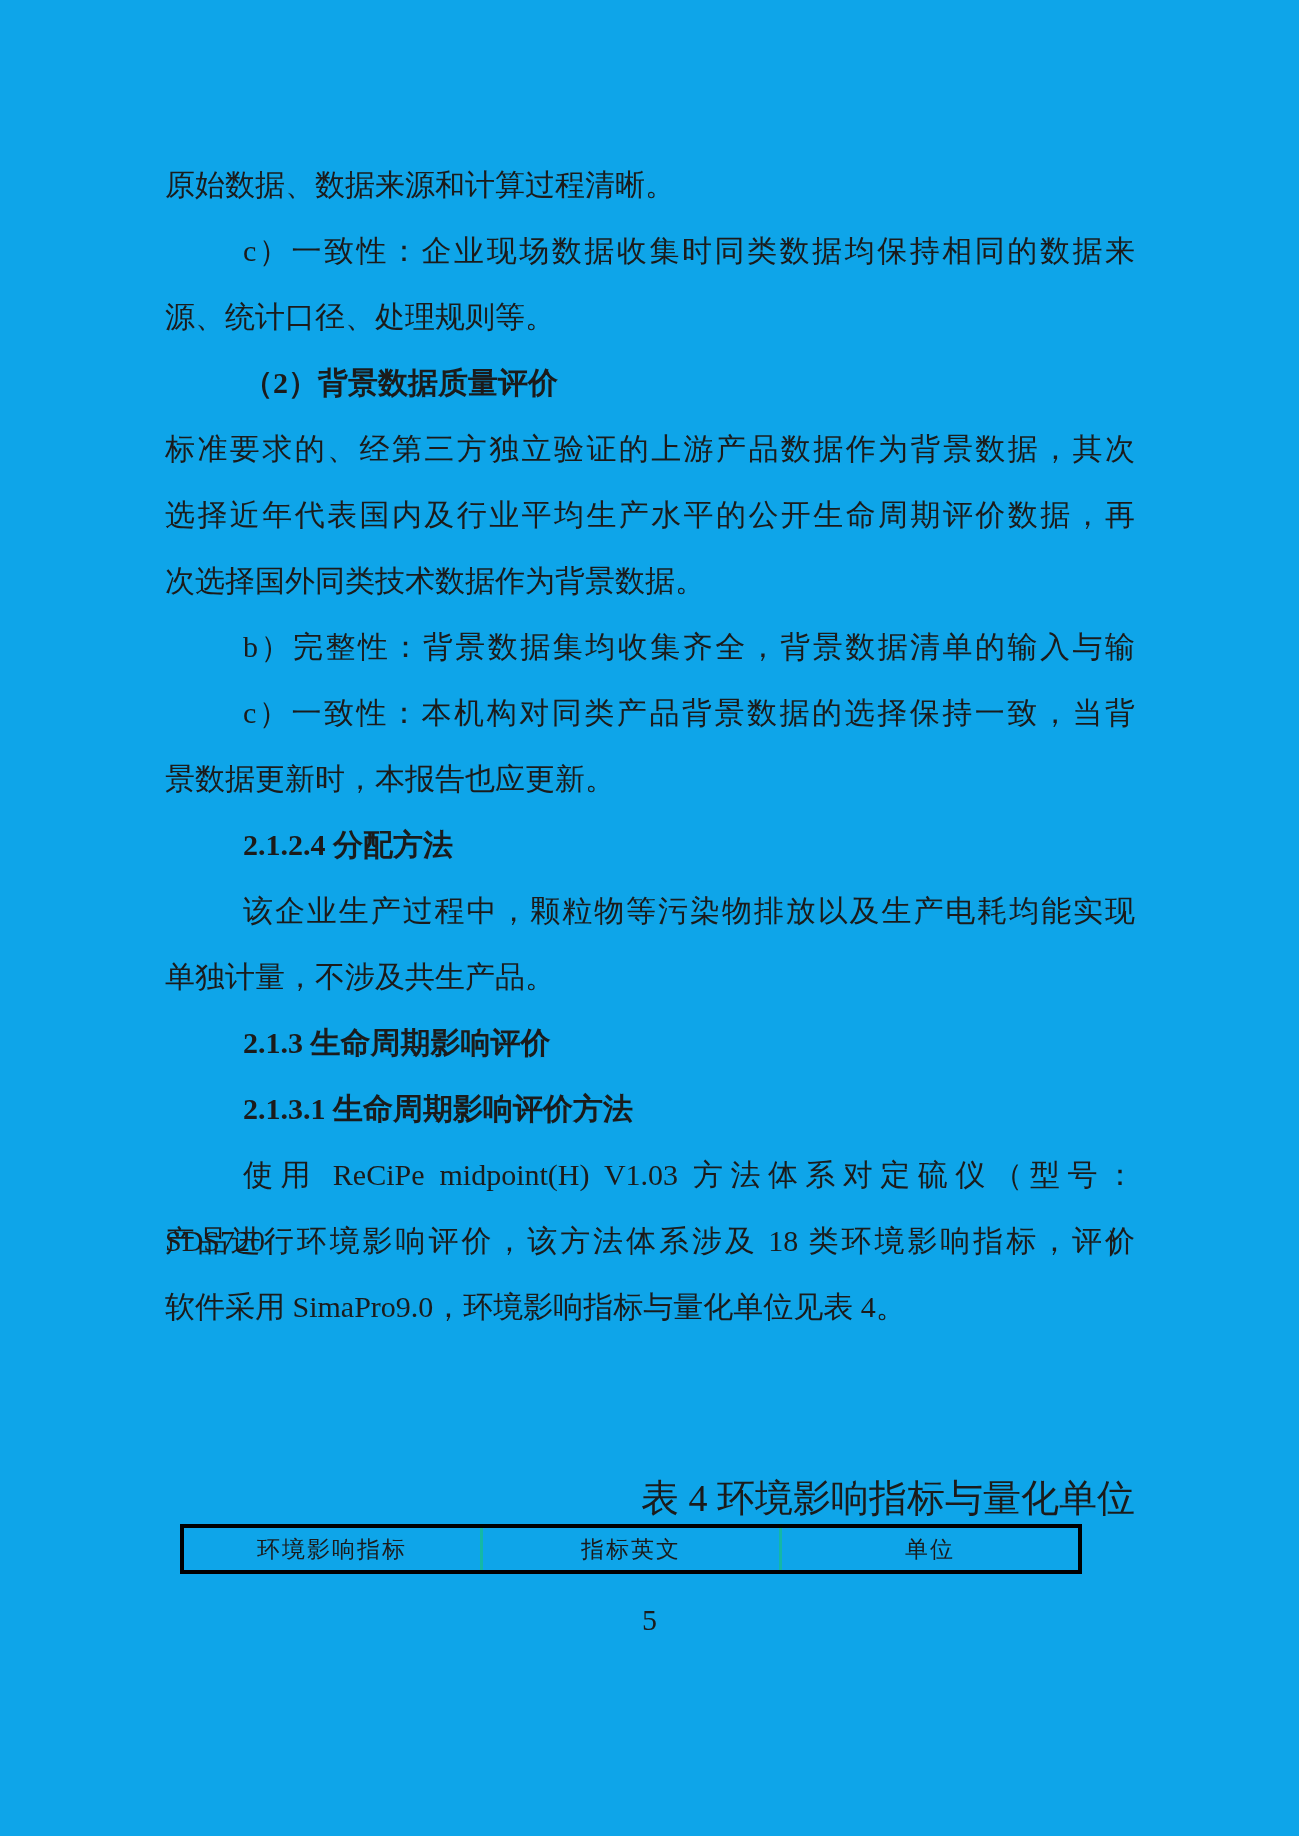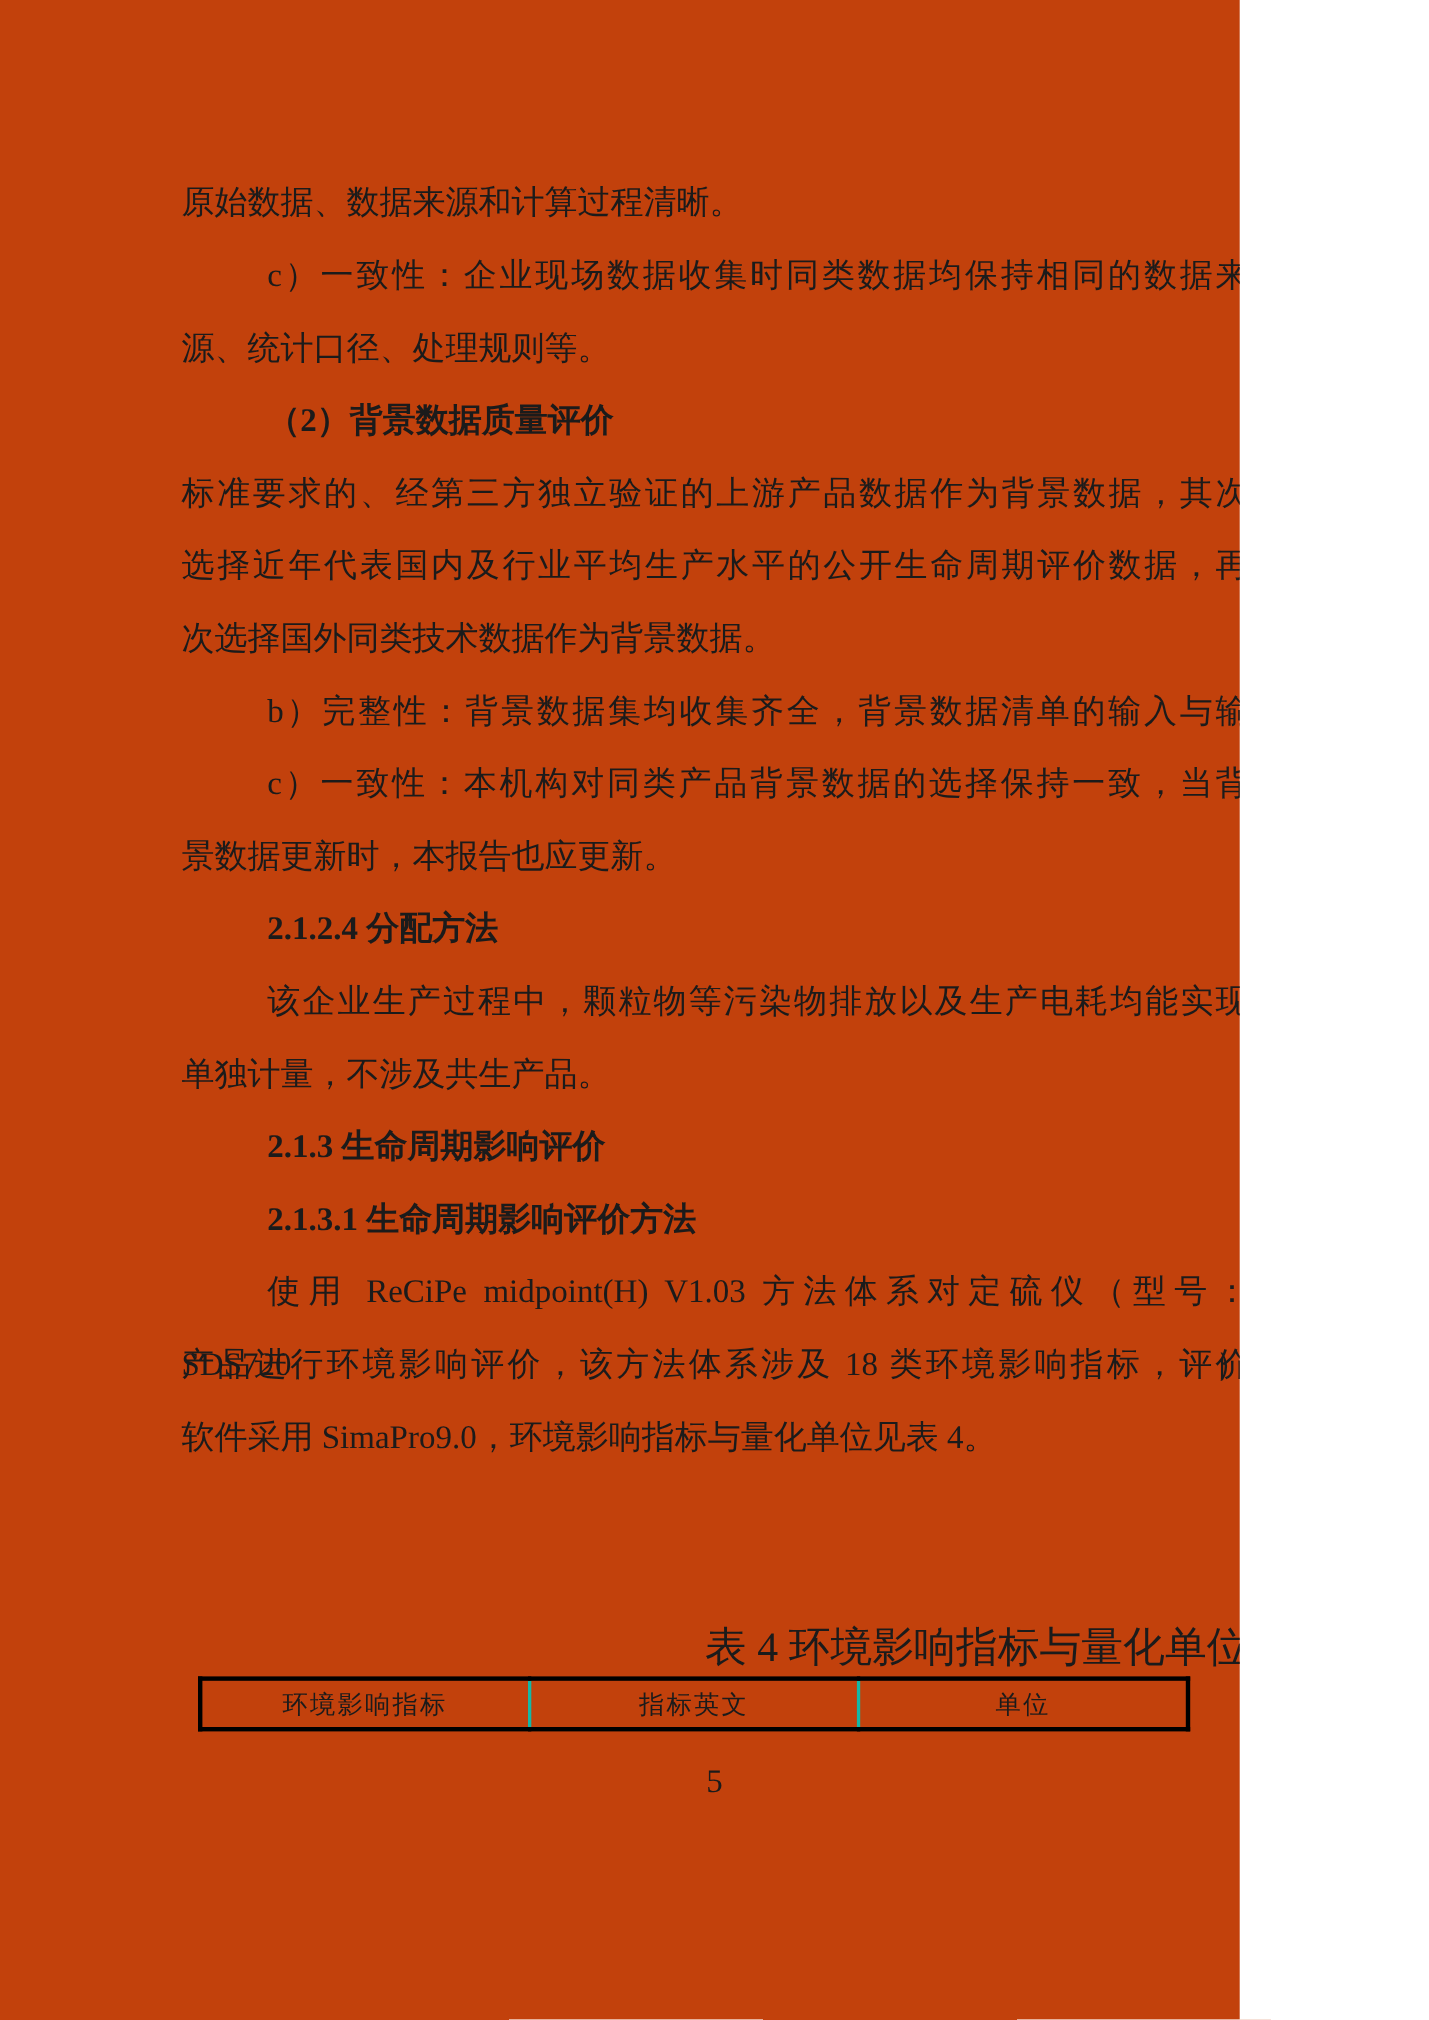--- a/index.html
+++ b/index.html
@@ -1,20 +1,20 @@
 <!DOCTYPE html>
 <html><head>
 <meta charset="utf-8">
 <style>
   html, body { margin: 0; padding: 0; background: #ffffff; }
   .page {
     position: relative;
-    width: 1127px;
+    width: 1299px;
     height: 1836px;
-    background: #c2410c;
+    background: #0ea5e9;
     color: #1b1b1b;
     font-family: "Liberation Serif", "DejaVu Serif", serif;
     overflow: hidden;
   }
   .doc-lines {
     position: absolute;
     left: 165px;
     top: 152px;
     width: 970px;
   }

